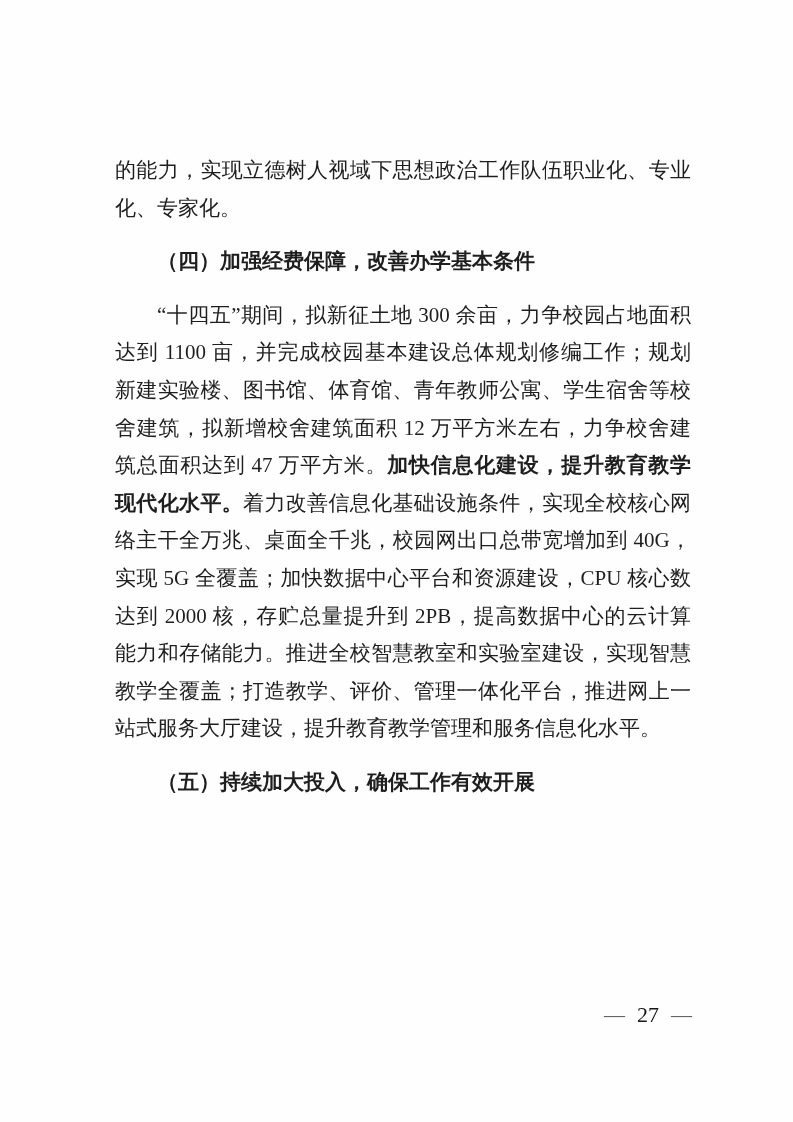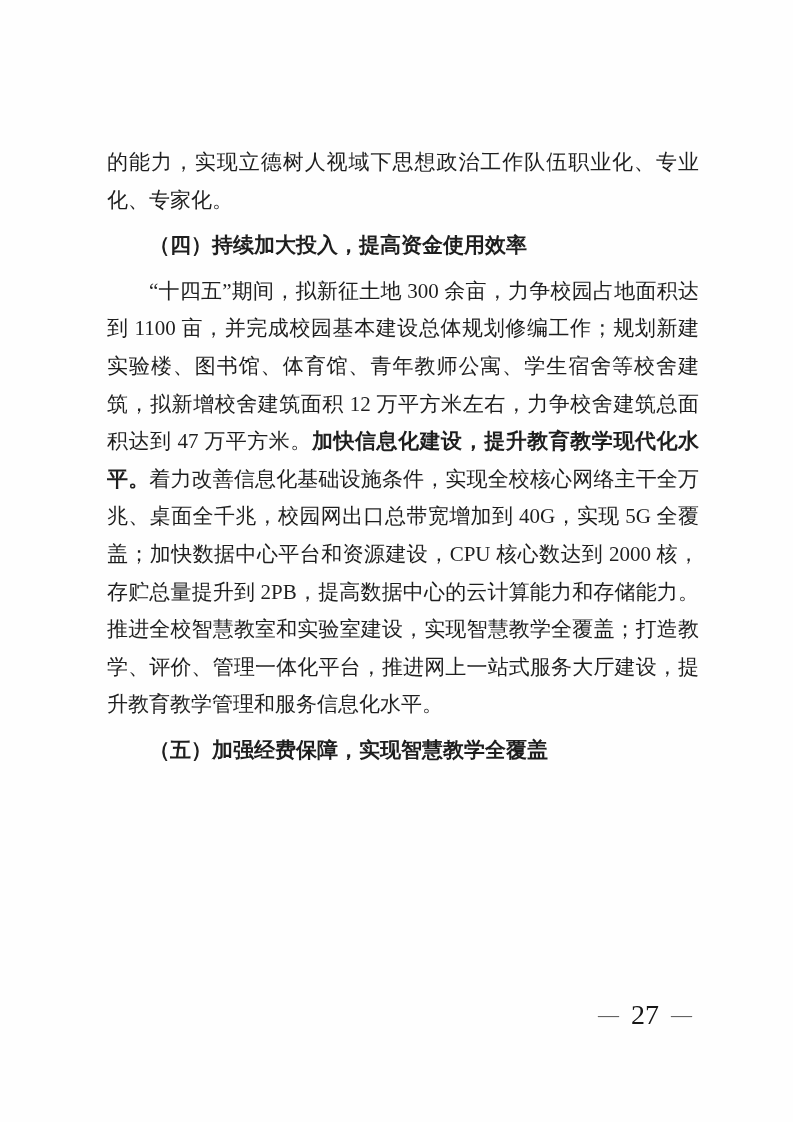--- a/index.html
+++ b/index.html
@@ -20,21 +20,21 @@
     position: absolute;
     left: 99px;
     top: 136px;
     width: 608px;
     font-size: 21px;
     line-height: 37.6px;
     text-align: justify;
     text-justify: inter-ideograph;
   }
   .para {
-    margin: 8px;
+    margin: 16px;
     text-indent: 2em;
   }
   .para.continuation {
     text-indent: 0;
   }
   .para.heading {
     font-weight: 700;
   }
   .seg-bold {
     font-weight: 700;
@@ -48,36 +48,36 @@
     gap: 12px;
     font-size: 21px;
     line-height: 28px;
   }
   .footer .dash {
     color: #5a5a5a;
     letter-spacing: 0;
   }
   .footer .num {
     color: #161616;
-    font-size: 28px;
+    font-size: 22px;
   }
 </style>
 </head>
 <body>
 
 <div class="page">
 
   <div class="doc-body">
     <p class="para continuation"><span>的能力，实现立德树人视域下思想政治工作队伍职业化、专业化、专家化。</span></p>
 
-    <p class="para heading"><span class="seg-bold">（四）持续加大投入，提高资金使用效率</span></p>
+    <p class="para heading"><span class="seg-bold">（四）加强经费保障，改善办学基本条件</span></p>
 
     <p class="para"><span>“十四五”期间，拟新征土地 300 余亩，力争校园占地面积达到 1100 亩，并完成校园基本建设总体规划修编工作；规划新建实验楼、图书馆、体育馆、青年教师公寓、学生宿舍等校舍建筑，拟新增校舍建筑面积 12 万平方米左右，力争校舍建筑总面积达到 47 万平方米。</span><span class="seg-bold">加快信息化建设，提升教育教学现代化水平。</span><span>着力改善信息化基础设施条件，实现全校核心网络主干全万兆、桌面全千兆，校园网出口总带宽增加到 40G，实现 5G 全覆盖；加快数据中心平台和资源建设，CPU 核心数达到 2000 核，存贮总量提升到 2PB，提高数据中心的云计算能力和存储能力。推进全校智慧教室和实验室建设，实现智慧教学全覆盖；打造教学、评价、管理一体化平台，推进网上一站式服务大厅建设，提升教育教学管理和服务信息化水平。</span></p>
 
-    <p class="para heading"><span class="seg-bold">（五）加强经费保障，实现智慧教学全覆盖</span></p>
+    <p class="para heading"><span class="seg-bold">（五）持续加大投入，确保工作有效开展</span></p>
 
   </div>
 
   <div class="footer">
     <span class="dash">—</span>
     <span class="num">27</span>
     <span class="dash">—</span>
   </div>
 
 </div>

